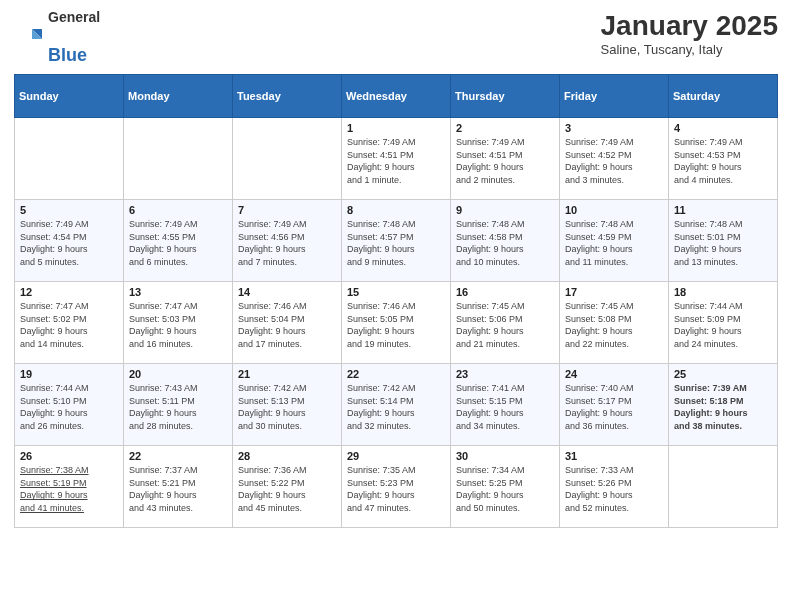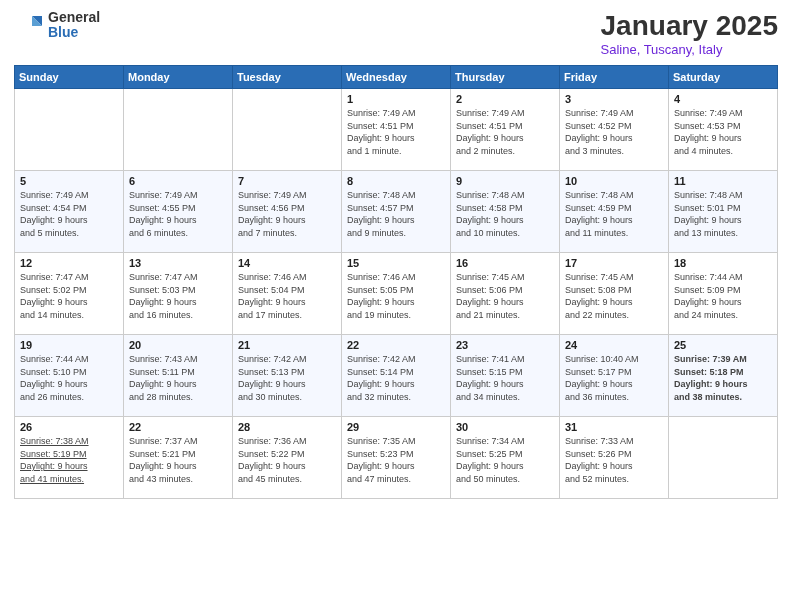--- a/index.html
+++ b/index.html
@@ -31,51 +31,52 @@
       display: flex;
       flex-direction: column;
       line-height: 1.1;
     }
     .logo-general {
       font-size: 14px;
       font-weight: bold;
       color: #333;
     }
     .logo-blue {
-      font-size: 14px;
+      font-size: 18px;
       font-weight: bold;
       color: #2a6db5;
+      margin-top: 21px;
     }
     .logo-icon {
       width: 30px;
       height: 30px;
     }
     .title-block {
       text-align: left;
     }
     .month-title {
       font-size: 28px;
       font-weight: bold;
       color: #333;
     }
     .location {
       font-size: 13px;
-      color: #6d28d9;
+      color: #404040;
     }
     .calendar {
       width: 100%;
       border-collapse: collapse;
       border: 1px solid #ccc;
     }
     .calendar th {
       background-color: #2a6db5;
       color: #fff;
       font-size: 11px;
       font-weight: bold;
-      padding: 5px 4px;
+      padding: 15px 4px;
       text-align: left;
       border: 1px solid #1e5a9a;
     }
     .calendar td {
       width: calc(100%/7);
       vertical-align: top;
       padding: 4px 5px;
       border: 1px solid #ccc;
       font-size: 9.5px;
       color: #333;
@@ -301,21 +302,21 @@
           </td>
           <td>
             <span class="day-num">23</span>
             <div class="day-info" style="white-space: pre-line;">Sunrise: 7:41 AM
 Sunset: 5:15 PM
 Daylight: 9 hours
 and 34 minutes.</div>
           </td>
           <td>
             <span class="day-num">24</span>
-            <div class="day-info" style="white-space: pre-line;">Sunrise: 10:40 AM
+            <div class="day-info" style="white-space: pre-line;">Sunrise: 7:40 AM
 Sunset: 5:17 PM
 Daylight: 9 hours
 and 36 minutes.</div>
           </td>
           <td>
             <span class="day-num">25</span>
             <div class="day-info" style="white-space: pre-line; font-weight: bold;">Sunrise: 7:39 AM
 Sunset: 5:18 PM
 Daylight: 9 hours
 and 38 minutes.</div>

